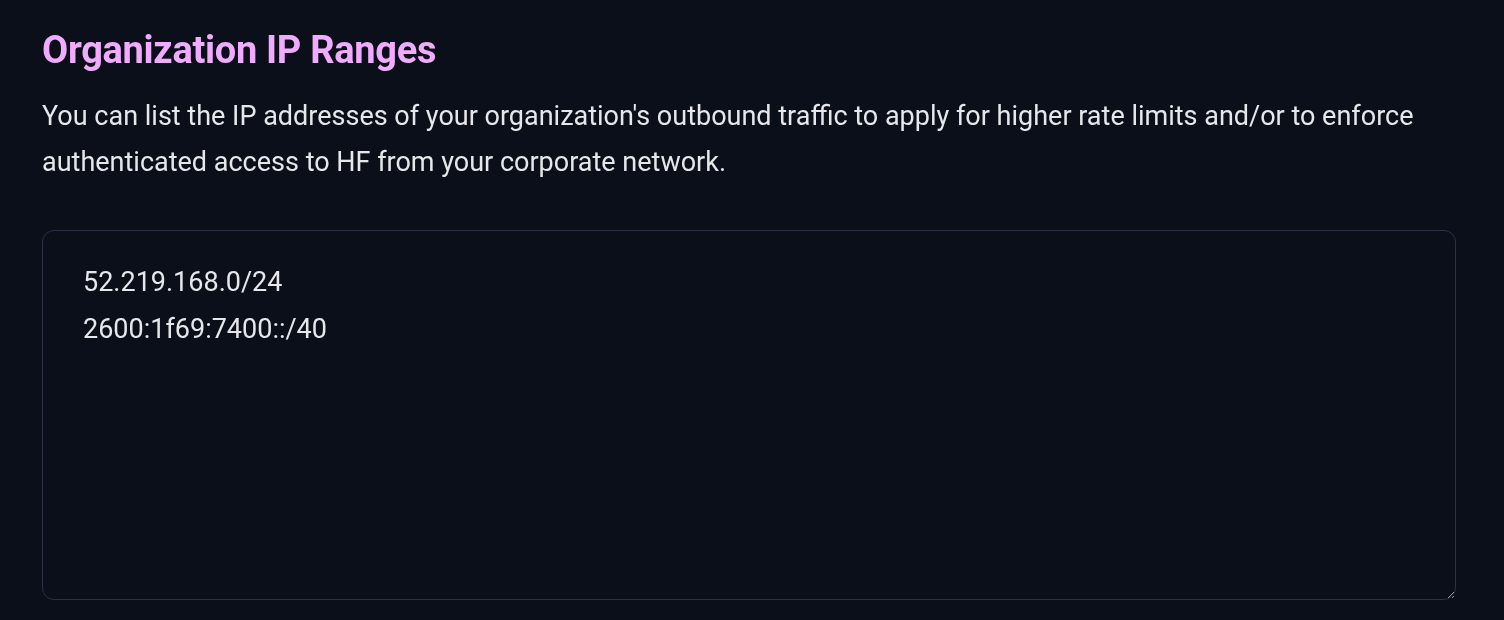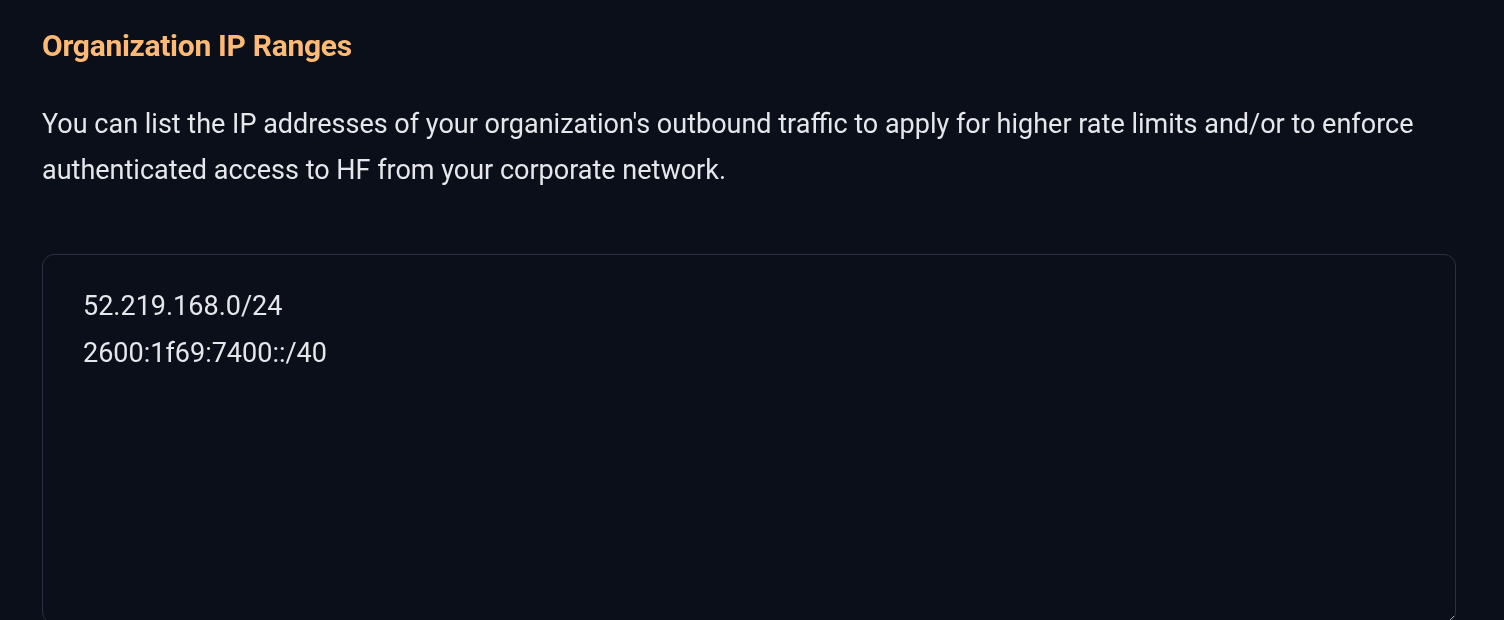--- a/index.html
+++ b/index.html
@@ -8,32 +8,32 @@
       box-sizing: border-box;
     }
     body {
       background-color: #0b0f19;
       font-family: -apple-system, BlinkMacSystemFont, "Segoe UI", Roboto, "Helvetica Neue", Arial, sans-serif;
       width: 1504px;
       height: 620px;
       padding: 28px 42px;
     }
     .section-title {
-      color: #fdba74;
-      font-size: 30px;
+      color: #f0abfc;
+      font-size: 38px;
       font-weight: 700;
-      margin-bottom: 39px;
+      margin-bottom: 22px;
       letter-spacing: -0.3px;
     }
     .section-description {
       color: #e5e7eb;
       font-size: 27px;
       font-weight: 400;
       line-height: 1.7;
-      margin-bottom: 60px;
+      margin-bottom: 44px;
       max-width: 1410px;
     }
     .ip-textarea {
       width: 1414px;
       height: 370px;
       background-color: #0b0f19;
       border: 1.5px solid #2b3145;
       border-radius: 12px;
       padding: 28px 40px;
       color: #e5e7eb;

